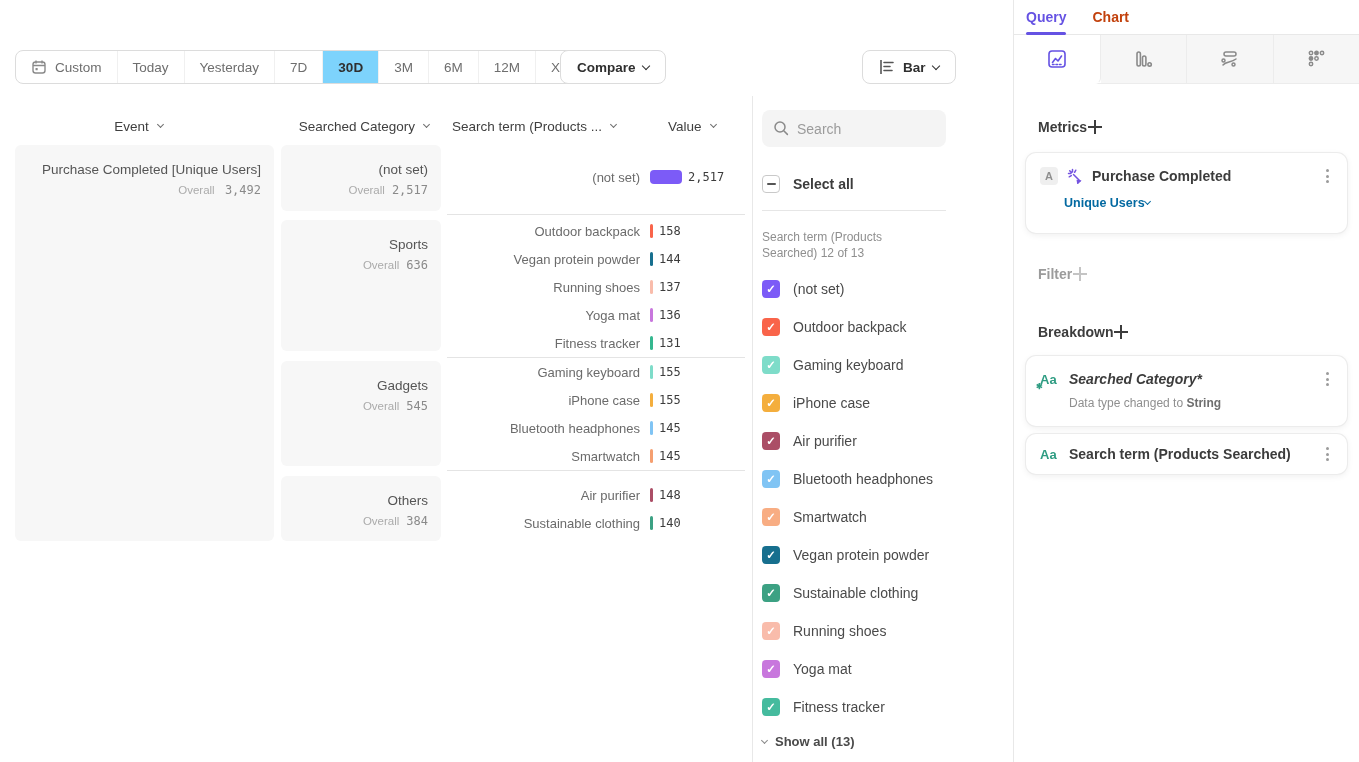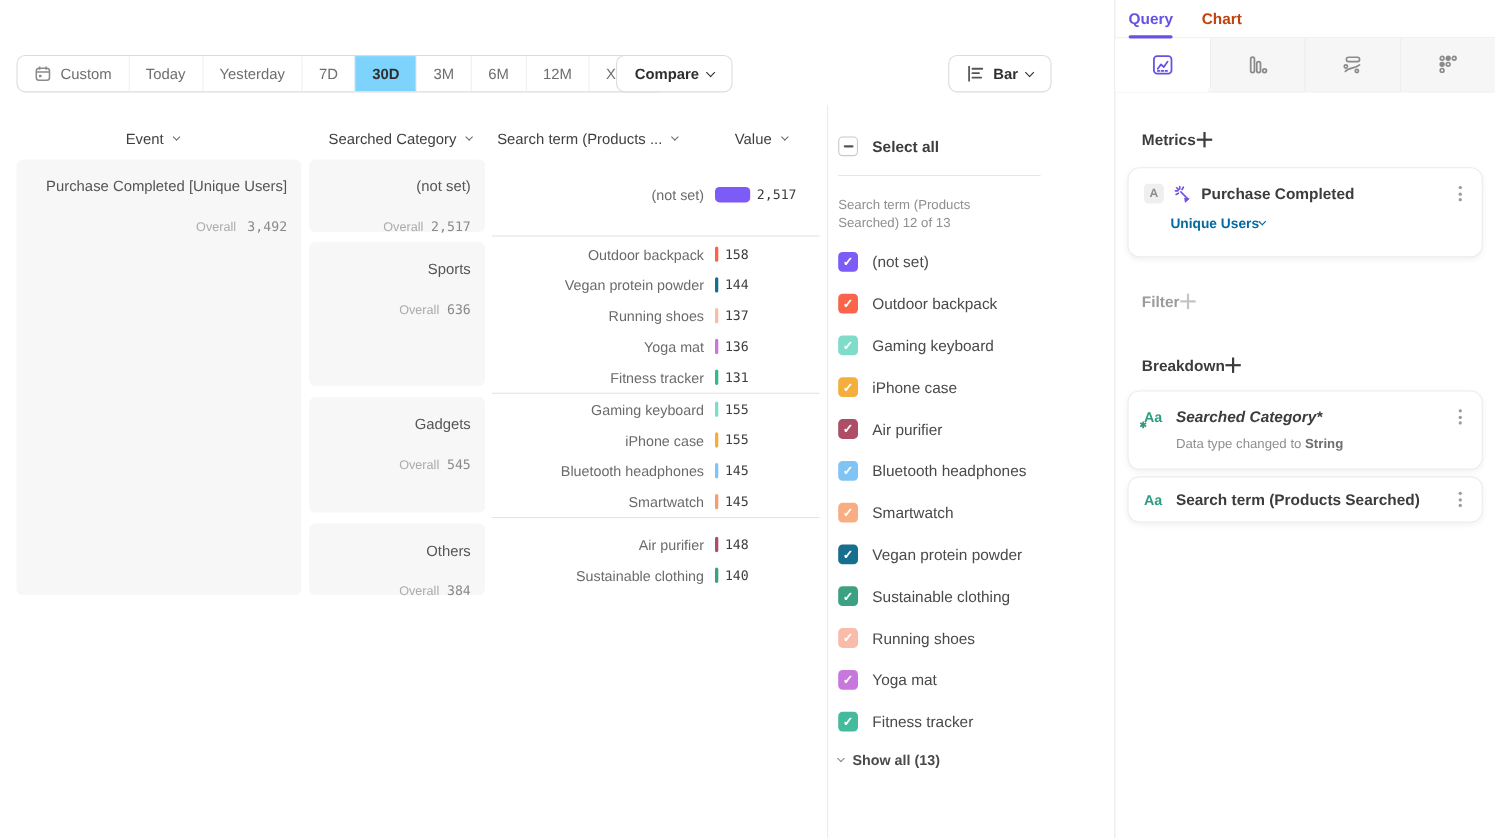--- a/index.html
+++ b/index.html
@@ -31,21 +31,21 @@
   .th-event { left:15px; width:259px; justify-content:center; padding-right:12px; }
   .th-cat { left:281px; width:160px; justify-content:flex-end; padding-right:12px; }
   .th-term { left:452px; }
   .th-value { left:668px; }
 
   .event-card { position:absolute; left:15px; top:145px; width:259px; height:396px; background:#f7f7f7;
                 border-radius:6px; padding:16px 13px 0 10px; text-align:right; cursor:pointer; }
   .cat-col { position:absolute; left:281px; top:145px; width:160px; }
   .cat-card { background:#f7f7f7; border-radius:6px; padding:16px 13px 0 10px; text-align:right; cursor:pointer; }
   .cell-title { font-size:13.5px; color:#555; line-height:17px; }
-  .overall-line { margin-top:21px; font-size:11.5px; color:#ababab; }
+  .overall-line { margin-top:5px; font-size:11.5px; color:#ababab; }
   .overall-line .num { margin-left:7px; }
   .num { font-family:"DejaVu Sans Mono", monospace; font-size:12px; color:#8a8a8a; }
 
   .terms-col { position:absolute; left:447px; top:145px; width:298px; }
   .term-section { border-top:1px solid #e4e4e4; }
   .term-section:first-child { border-top:none; }
   .term-row { height:28px; display:flex; align-items:center; }
   .term-label { flex:0 0 193px; text-align:right; font-size:13px; color:#6b6b6b; white-space:nowrap; }
   .val-wrap { margin-left:10px; display:flex; align-items:center; gap:6px; }
   .val-bar { height:14px; border-radius:4px; }
@@ -300,20 +300,29 @@
           <div class="val-wrap">
             <span class="val-bar" style="width: 3px; background: rgb(60, 161, 131); border-radius: 1.5px;"></span>
             <span class="val-num">140</span>
           </div>
         </div>
       </div>
     </div>
 
   <div class="filter-divider"></div>
   <div class="filter-panel">
+    <div class="search-box">
+      <span class="search-ic">
+        <svg width="16" height="16" viewBox="0 0 16 16" fill="none" stroke="currentColor" stroke-width="1.5">
+          <circle cx="7" cy="7" r="5"></circle>
+            <path d="M11 11l3.4 3.4" stroke-linecap="round"></path>
+        </svg>
+      </span>
+      <input type="text" placeholder="Search" style="">
+    </div>
     <div class="select-all-row">
       <span class="cb cb-ind"></span>
       <span class="select-all-label">Select all</span>
     </div>
     <div class="filter-hr"></div>
     <div class="filter-caption">Search term (Products Searched) 12 of 13</div>
     <div class="filter-list">
         <div class="f-item">
           <span class="cb cb-check" style="background: rgb(124, 91, 247);"></span>
           <span class="f-item-label">(not set)</span>

